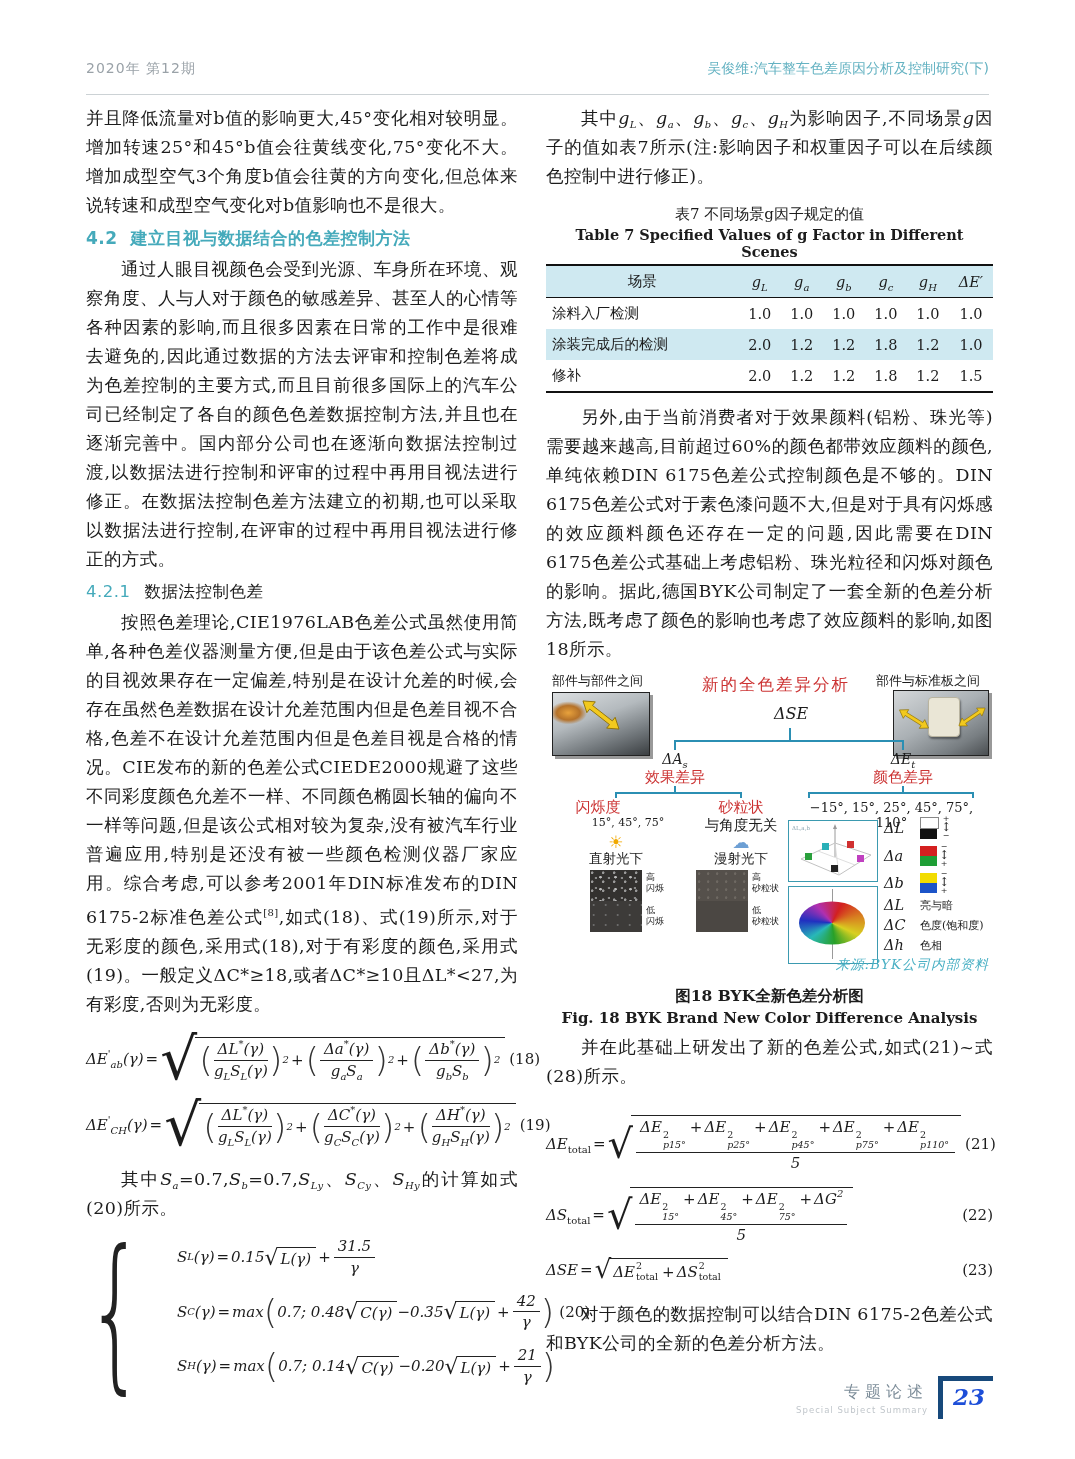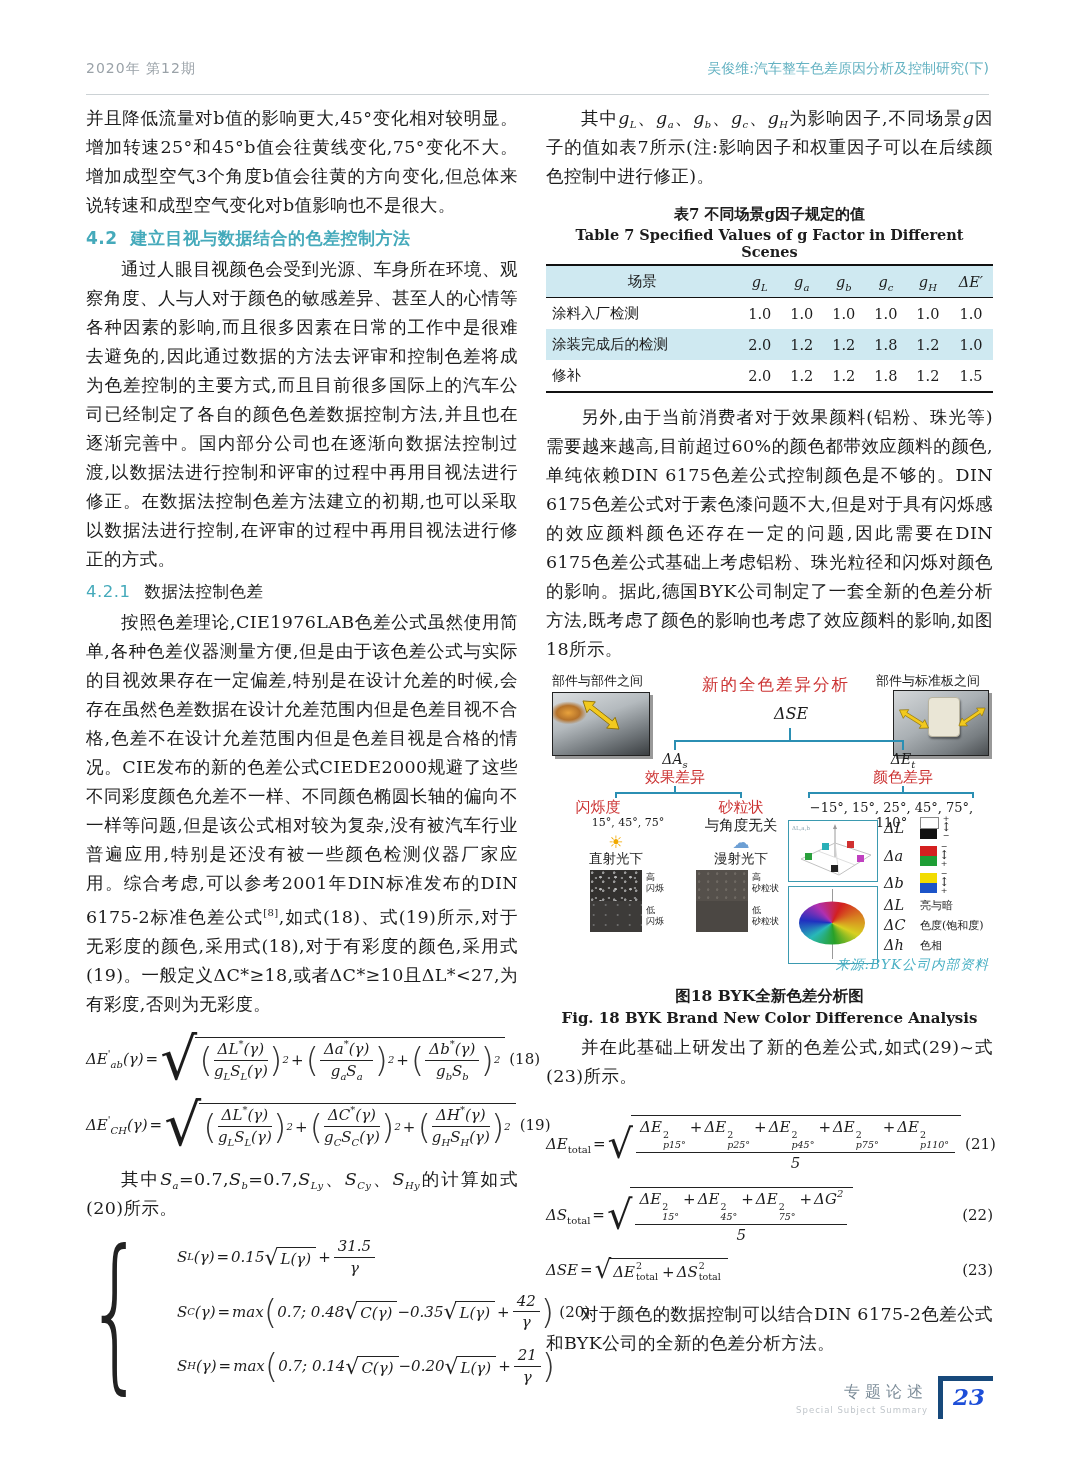--- a/index.html
+++ b/index.html
@@ -38,21 +38,21 @@
   .sqrt.tall .rad{font-size:58px;}
   .sqrt.mid .rad{font-size:40px;}
   .sqrt.small .rad{font-size:22px;}
   .stack{display:inline-flex;flex-direction:column;align-items:flex-start;font-size:9.5px;line-height:1.1;vertical-align:-6px;margin:0 2px 0 1px;}
   .stack .s-top{font-style:normal;}
   .bigbrace{font-size:168px;font-weight:100;font-family:"DejaVu Sans","Liberation Sans",sans-serif;font-style:normal;line-height:0.85;transform:scaleX(0.55);transform-origin:left center;margin-right:-16px;color:#222;}
   .eq20lines{display:flex;flex-direction:column;gap:14px;}
   .eq20lines .ln{display:flex;align-items:center;white-space:nowrap;}
 
   
-  .tcap-cn{font-size:15px;text-align:center;font-weight:bold;margin:14px 0 2px 0;}
+  .tcap-cn{font-size:15px;text-align:center;font-weight:normal;margin:14px 0 2px 0;}
   .tcap-en{font-size:14.5px;text-align:center;font-weight:bold;margin:0 0 4px 0;}
   table.t7{border-collapse:collapse;width:100%;font-size:14.5px;border-top:2.2px solid #111;border-bottom:2.2px solid #111;margin-bottom:10px;}
   .t7 th,.t7 td{padding:6px 2px;text-align:center;font-weight:normal;}
   .t7 thead tr{background:#cfe9f1;border-bottom:1.4px solid #111;}
   .t7 tbody tr.alt{background:#cfe9f1;}
   .t7 td:first-child{text-align:left;padding-left:6px;}
   .t7 th:first-child{text-align:center;}
 
   
   #fig18{position:relative;width:447px;height:304px;margin-top:8px;font-size:13px;}
@@ -433,21 +433,21 @@
     <div class="figtext" style="left:374px;top:226px;">亮与暗</div>
     <div class="figtext" style="left:374px;top:246px;">色度(饱和度)</div>
     <div class="figtext" style="left:374px;top:266px;">色相</div>
 
     <div class="src">来源:BYK公司内部资料</div>
   </div>
 
   <div class="fcap-cn">图18  BYK全新色差分析图</div>
   <div class="fcap-en">Fig. 18  BYK Brand New Color Difference Analysis</div>
 
-  <p class="para ind">并在此基础上研发出了新的色差公式,如式(29)~式(23)所示。</p>
+  <p class="para ind">并在此基础上研发出了新的色差公式,如式(21)~式(28)所示。</p>
 
   <div class="eqrow" style="margin-top:24px;">
     <span><span class="mi">ΔE</span><sub class="sb" style="font-style:normal;">total</sub><span class="op">=</span></span>
     <span class="sqrt mid">
         <span class="rad">√</span>
         <span class="under">
       <span class="frac">
             <span class="top">
         <span>ΔE</span><span class="stack">
                 <span class="s-top">2</span>

